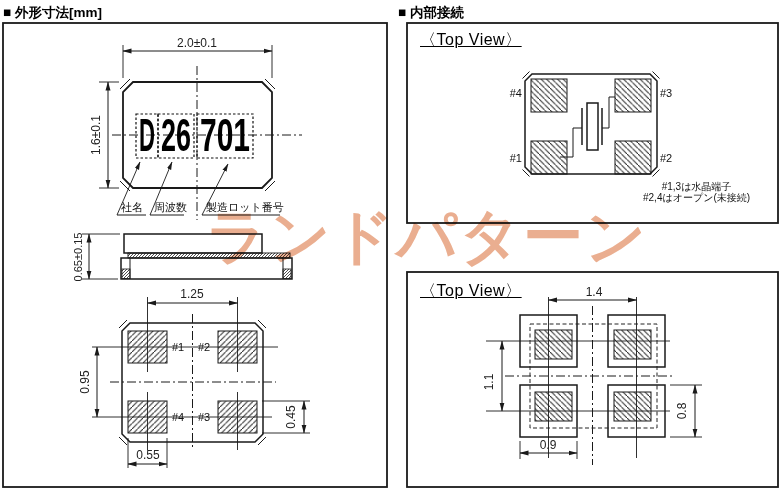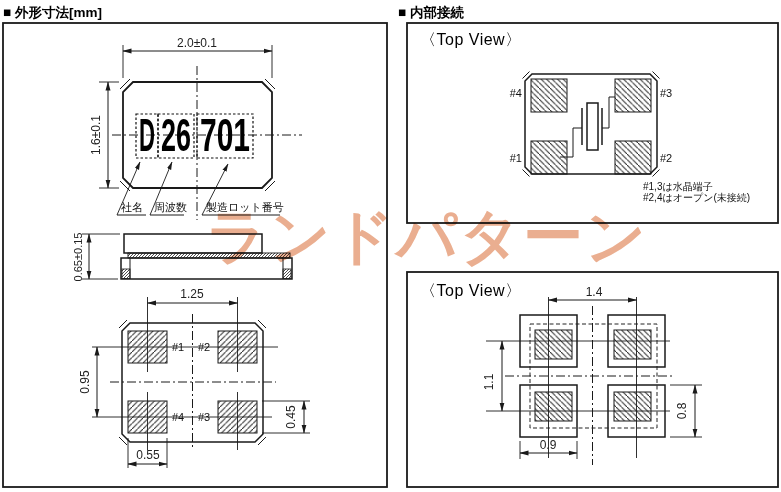--- a/index.html
+++ b/index.html
@@ -15,22 +15,22 @@
   .dim{stroke:#1a1a1a;stroke-width:1;fill:none;}
   .tick{stroke:#1a1a1a;stroke-width:1;fill:none;}
   .dashbox{stroke:#111;stroke-width:1.2;stroke-dasharray:2.5 2;fill:none;}
   .dashbody{stroke:#222;stroke-width:1;stroke-dasharray:4 2.5;fill:none;}
   .dim-t{font-size:12px;fill:#222;}
   .dim-ts{font-size:11px;fill:#222;}
   .pad-t{font-size:11px;fill:#111;}
   .mark-t{font-size:46px;font-weight:bold;fill:#000;}
   .callout-t{font-size:11px;fill:#111;}
   .section-title{position:absolute;font-size:13.5px;font-weight:bold;color:#000;white-space:nowrap;z-index:2;}
-  .view-label{position:absolute;font-size:16px;color:#000;white-space:nowrap;z-index:2;letter-spacing:.5px;}
-  .notes{position:absolute;left:643px;top:181px;font-size:10px;line-height:11px;color:#111;white-space:nowrap;z-index:2;}
+  .view-label{position:absolute;font-size:16px;color:#000;white-space:nowrap;z-index:2;letter-spacing:.5px;text-decoration:underline;}
+  .notes{position:absolute;left:643px;top:181px;font-size:10px;line-height:11px;color:#111;white-space:nowrap;z-index:2;text-align:center;}
   .watermark{position:absolute;left:206px;top:197px;font-size:60px;font-weight:bold;
              color:#e7a07c;opacity:.85;mix-blend-mode:multiply;letter-spacing:2px;
              white-space:nowrap;z-index:9;pointer-events:none;}
 </style>
 </head>
 <body>
 
 <div class="page">
 
   <svg width="781" height="492" viewBox="0 0 781 492">

